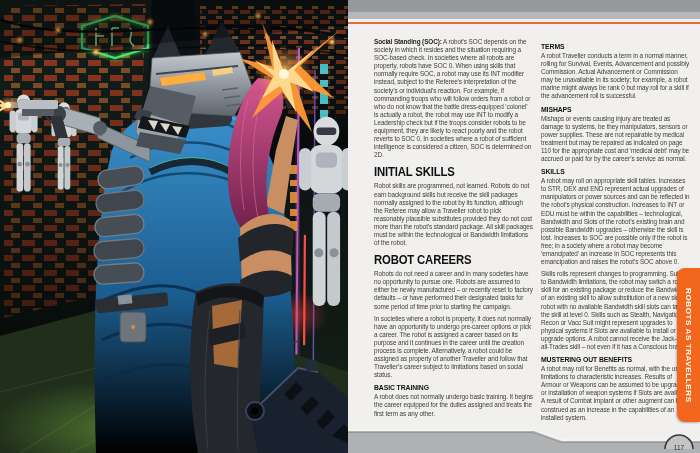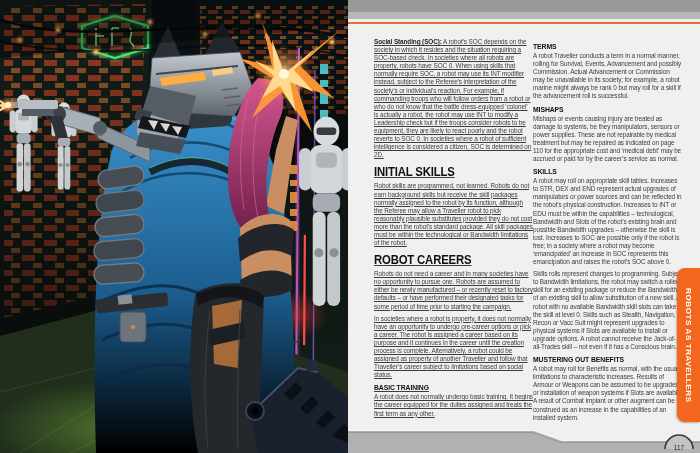--- a/index.html
+++ b/index.html
@@ -7,22 +7,22 @@
          font-family:"Liberation Sans",sans-serif;}
   
   .art{position:absolute;left:0;top:0;width:348px;height:453px;overflow:hidden;background:#0c1216;}
   
   .page{position:absolute;left:348px;top:0;width:352px;height:453px;background:#f1f0ee;overflow:hidden;}
   .band-dark{height:12px;background:#98999b;}
   .band-light{height:7px;background:#b6b7b9;}
   .band-rule{margin-top:3px;height:2px;background:#e0713f;}
   .columns{position:absolute;left:0;top:38px;width:352px;height:386px;overflow:hidden;}
   .col{position:absolute;top:0;color:#3d3d3d;font-size:6.4px;line-height:8.1px;letter-spacing:-0.1px;}
-  .col1{left:26px;width:159px;text-decoration:underline;}
-  .col2{left:185px;width:150px;}
+  .col1{left:26px;width:159px;}
+  .col2{left:193px;width:150px;}
   .col p{margin:0 0 4px 0;}
   .lead{font-weight:bold;color:#1d1d1d;}
   .h-large{font-size:13.5px;line-height:14px;margin:6px 0 3px 0;color:#101010;font-weight:bold;
            transform:scaleX(0.84);transform-origin:0 50%;white-space:nowrap;letter-spacing:-0.2px;}
   .h-small{font-size:7.6px;line-height:9px;margin:4px 0 1px 0;color:#101010;font-weight:bold;
            transform:scaleX(0.9);transform-origin:0 50%;white-space:nowrap;}
   
   .side-tab{position:absolute;right:0;top:268px;width:23px;height:154px;background:#f2661e;
             border-radius:8px 0 0 8px;z-index:5;display:flex;align-items:center;justify-content:center;
             box-shadow:-1px 1px 2px rgba(0,0,0,.25);}

